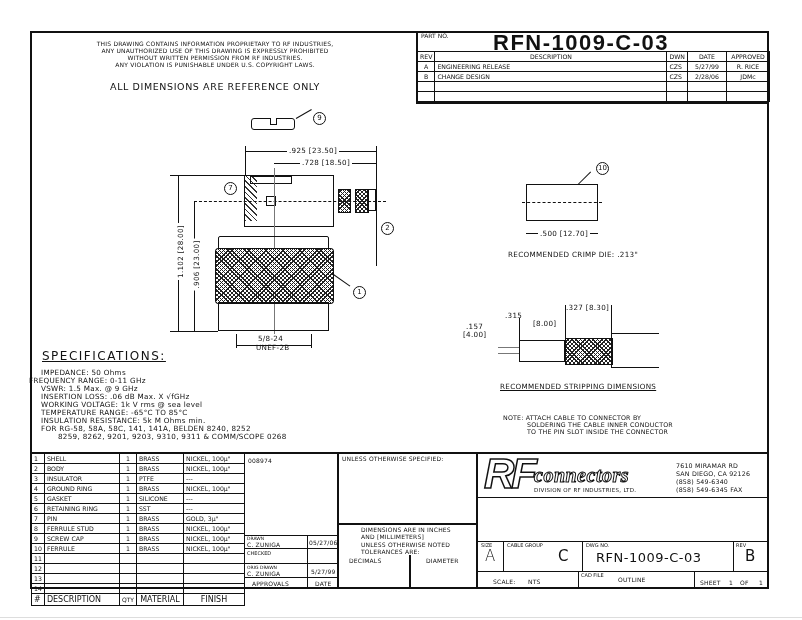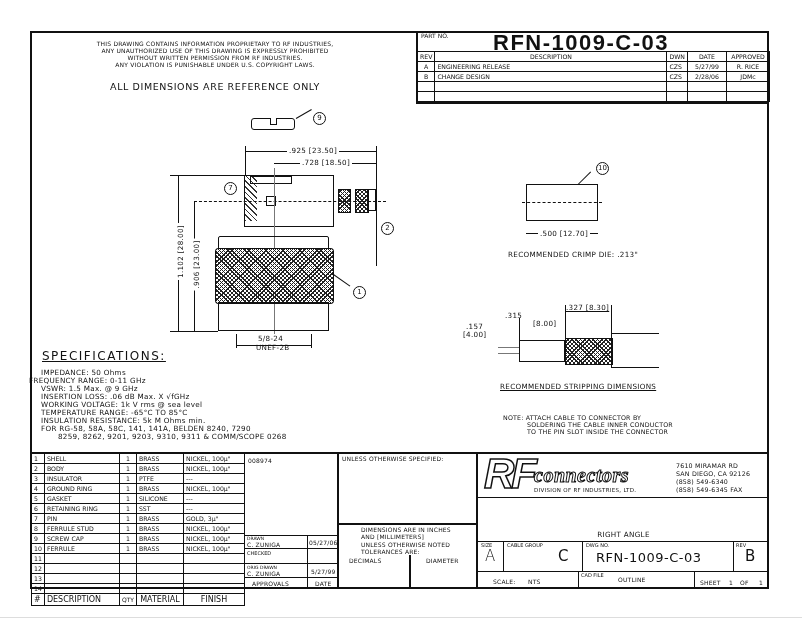--- a/index.html
+++ b/index.html
@@ -148,40 +148,40 @@
 
 <div>
   <div class="abs" style="left:498px;top:347px;width:22px;height:5px;border-top:1px solid #777;border-bottom:1px solid #777;"></div>
   <div class="abs bl" style="left:519px;top:340px;width:46px;height:22px;"></div>
   <div class="abs knurl" style="left:565px;top:338px;width:46px;height:25px;border:1px solid #111;"></div>
   <div class="abs bl" style="left:611px;top:333px;width:48px;height:35px;border-right:none;"></div>
   <div class="txt md" style="left:466px;top:322px;">.157</div>
   <div class="txt md" style="left:463px;top:330px;">[4.00]</div>
   <div class="txt md" style="left:505px;top:311px;">.315</div>
   <div class="txt md" style="left:533px;top:319px;">[8.00]</div>
-  <div class="txt md" style="left:566px;top:303px;text-decoration:underline;">.327 [8.30]</div>
+  <div class="txt md" style="left:566px;top:303px;">.327 [8.30]</div>
   <div class="vline" style="left:519px;top:318px;height:22px;"></div>
   <div class="vline" style="left:565px;top:305px;height:33px;"></div>
   <div class="vline" style="left:611px;top:305px;height:28px;"></div>
   <div class="txt md" style="left:500px;top:382px;text-decoration:underline;text-align:right;">RECOMMENDED STRIPPING DIMENSIONS</div>
   <div class="txt sm" style="left:503px;top:414px;font-size:6.3px;">NOTE: ATTACH CABLE TO CONNECTOR BY</div>
   <div class="txt sm" style="left:527px;top:421px;font-size:6.3px;">SOLDERING THE CABLE INNER CONDUCTOR</div>
   <div class="txt sm" style="left:527px;top:428px;font-size:6.3px;">TO THE PIN SLOT INSIDE THE CONNECTOR</div>
 </div>
 
 <div>
   <div class="txt" style="left:42px;top:349px;font-size:12px;letter-spacing:1.5px;text-decoration:underline;">SPECIFICATIONS:</div>
   <div class="txt md" style="left:41px;top:368px;">IMPEDANCE: 50 Ohms</div>
   <div class="txt md" style="left:29px;top:376px;">FREQUENCY RANGE: 0-11 GHz</div>
   <div class="txt md" style="left:41px;top:384px;">VSWR: 1.5 Max. @ 9 GHz</div>
   <div class="txt md" style="left:41px;top:392px;">INSERTION LOSS: .06 dB Max. X √fGHz</div>
   <div class="txt md" style="left:41px;top:400px;">WORKING VOLTAGE: 1k V rms @ sea level</div>
   <div class="txt md" style="left:41px;top:408px;">TEMPERATURE RANGE: -65°C TO 85°C</div>
   <div class="txt md" style="left:41px;top:416px;">INSULATION RESISTANCE: 5k M Ohms min.</div>
-  <div class="txt md" style="left:41px;top:424px;">FOR RG-58, 58A, 58C, 141, 141A, BELDEN 8240, 7290</div>
+  <div class="txt md" style="left:41px;top:424px;">FOR RG-58, 58A, 58C, 141, 141A, BELDEN 8240, 8252</div>
   <div class="txt md" style="left:58px;top:432px;">8259, 8262, 9201, 9203, 9310, 9311 &amp; COMM/SCOPE 0268</div>
 </div>
 
 <div class="hline thick" style="left:30px;top:452px;width:739px;"></div>
 
 <table class="grid" style="left:31px;top:453px;width:214px;">
   <tbody>
   <tr>
         <td style="width:7px;">1</td>
         <td style="width:70px;">SHELL</td>
@@ -322,21 +322,20 @@
 
 <div class="abs" style="left:478px;top:453px;width:291px;height:135px;">
   <div class="txt logo-rf" style="left:6px;top:-3px;">RF</div>
   <div class="txt logo-conn" style="left:56px;top:11px;">connectors</div>
   <div class="txt" style="left:56px;top:34px;font-size:5.5px;letter-spacing:0.3px;">DIVISION OF RF INDUSTRIES, LTD.</div>
   <div class="txt sm" style="left:198px;top:9px;font-size:6.3px;">7610 MIRAMAR RD</div>
   <div class="txt sm" style="left:198px;top:17px;font-size:6.3px;">SAN DIEGO, CA 92126</div>
   <div class="txt sm" style="left:198px;top:25px;font-size:6.3px;">(858) 549-6340</div>
   <div class="txt sm" style="left:198px;top:33px;font-size:6.3px;">(858) 549-6345 FAX</div>
   <div class="hline" style="left:0;top:44px;width:291px;"></div>
-  <div class="txt md" style="left:0;top:77px;width:291px;text-align:center;">RIGHT ANGLE</div>
   <div class="hline" style="left:0;top:88px;width:291px;"></div>
   <div class="txt" style="left:3px;top:89px;font-size:5px;">SIZE</div>
   <div class="txt" style="left:7px;top:94px;font-size:15px;font-weight:300;">A</div>
   <div class="vline" style="left:25px;top:88px;height:30px;"></div>
   <div class="txt" style="left:29px;top:89px;font-size:5px;">CABLE GROUP</div>
   <div class="txt" style="left:80px;top:94px;font-size:15px;">C</div>
   <div class="vline" style="left:104px;top:88px;height:30px;"></div>
   <div class="txt" style="left:108px;top:89px;font-size:5px;">DWG NO.</div>
   <div class="txt" style="left:118px;top:97px;font-size:13px;letter-spacing:0.5px;">RFN-1009-C-03</div>
   <div class="vline" style="left:255px;top:88px;height:30px;"></div>

